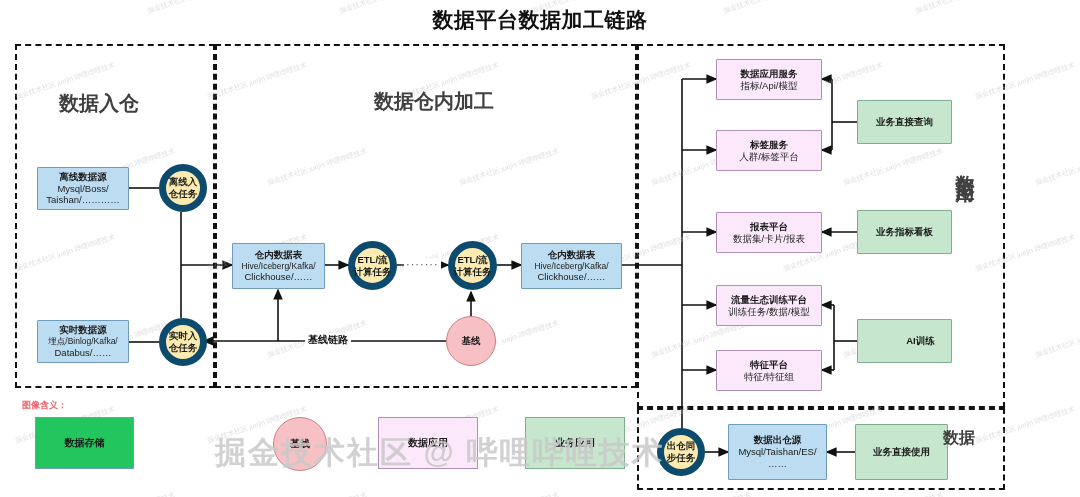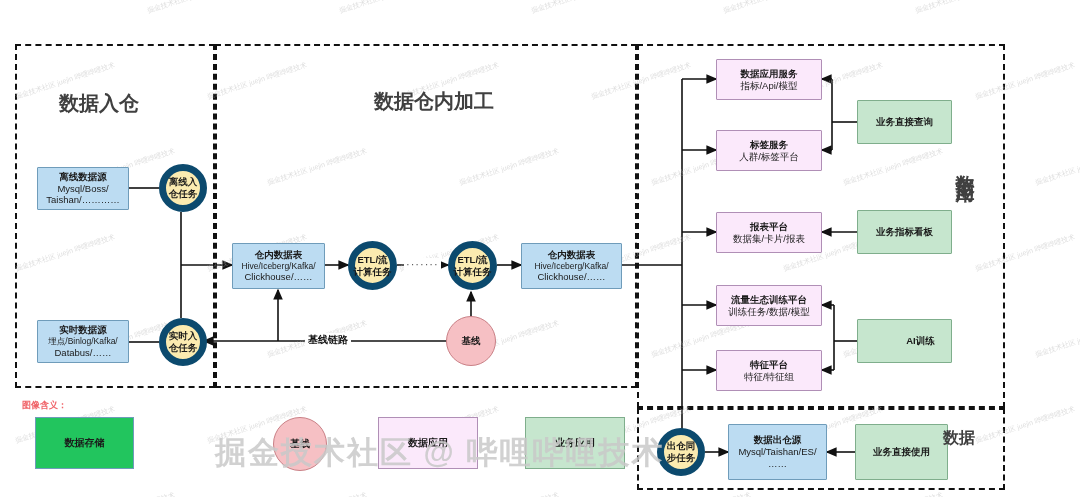--- a/index.html
+++ b/index.html
@@ -210,20 +210,21 @@
       <div class="wm-s" style="left: 781.023px; top: 420px;">掘金技术社区 juejin 哔哩哔哩技术</div>
       <div class="wm-s" style="left: 973.023px; top: 420px;">掘金技术社区 juejin 哔哩哔哩技术</div>
       <div class="wm-s" style="left: 73.0233px; top: 506px;">掘金技术社区 juejin 哔哩哔哩技术</div>
       <div class="wm-s" style="left: 265.023px; top: 506px;">掘金技术社区 juejin 哔哩哔哩技术</div>
       <div class="wm-s" style="left: 457.023px; top: 506px;">掘金技术社区 juejin 哔哩哔哩技术</div>
       <div class="wm-s" style="left: 649.023px; top: 506px;">掘金技术社区 juejin 哔哩哔哩技术</div>
       <div class="wm-s" style="left: 841.023px; top: 506px;">掘金技术社区 juejin 哔哩哔哩技术</div>
       <div class="wm-s" style="left: 1033.02px; top: 506px;">掘金技术社区 juejin 哔哩哔哩技术</div>
     </div>
 
+  <div class="title">数据平台数据加工链路</div>
 
   <div class="region" style="left:15px;top:44px;width:200px;height:344px;"></div>
   <div class="region" style="left:215px;top:44px;width:422px;height:344px;"></div>
   <div class="region" style="left:637px;top:44px;width:368px;height:364px;"></div>
   <div class="region" style="left:637px;top:408px;width:368px;height:82px;"></div>
 
   <div class="region-title" style="left:59px;top:90px;">数据入仓</div>
   <div class="region-title" style="left:374px;top:88px;">数据仓内加工</div>
   <div class="region-title vertical" style="left:952px;top:160px;">数据应用</div>
   <div class="region-title" style="left:943px;top:428px;font-size:16px;">数据</div>

